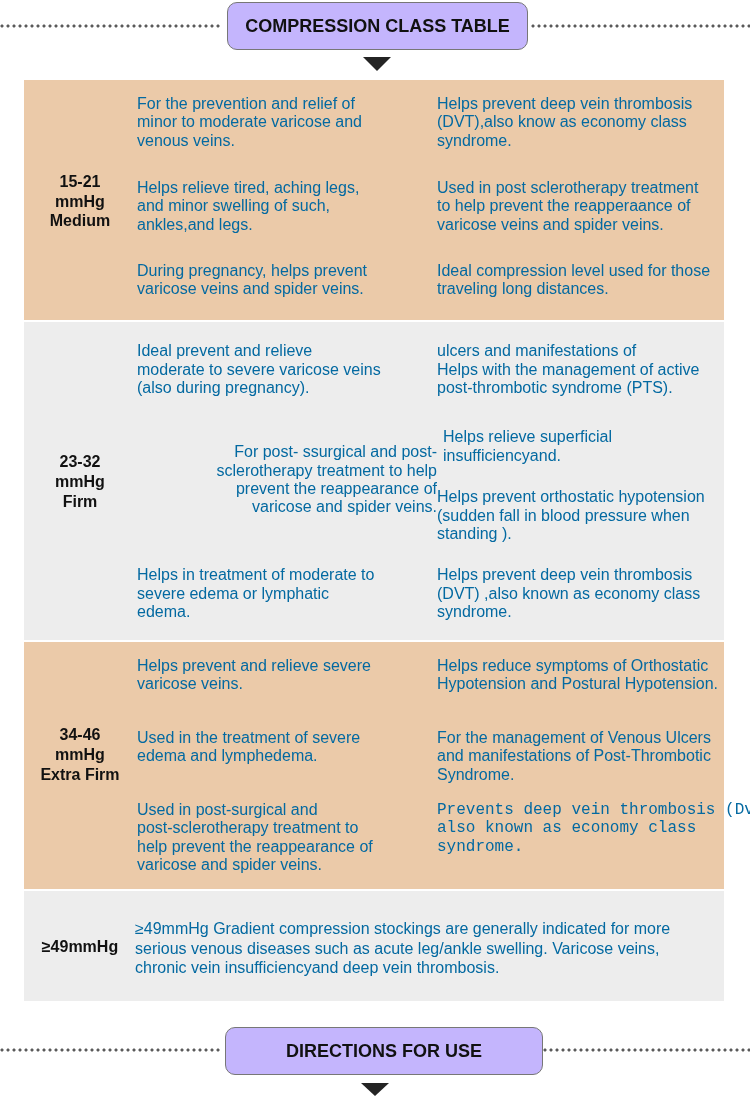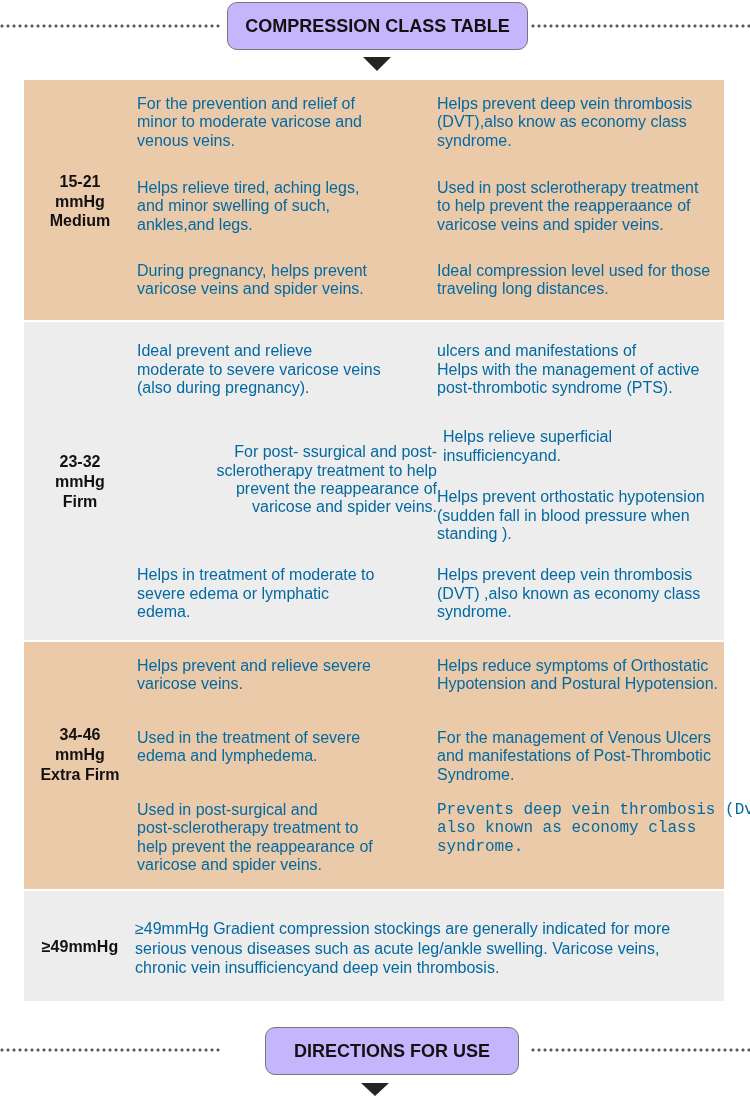--- a/index.html
+++ b/index.html
@@ -205,18 +205,18 @@
             <span class="ln">serious venous diseases such as acute leg/ankle swelling. Varicose veins,</span>
             <span class="ln">chronic vein insufficiencyand deep vein thrombosis.</span>
           </p>
     </div>
   </div>
 </div>
 
 <div class="banner" style="top:1025px;height:75px;">
   <div class="rule" style="left:0px;top:22.5px;width:220px;"></div>
   <div class="rule" style="left:531px;top:22.5px;width:219px;"></div>
-  <div class="pill" style="left:225px;top:2px;width:254px;height:48px;margin-left:40px;">
+  <div class="pill" style="left:225px;top:2px;width:318px;height:48px;">
     <span class="pill-text">DIRECTIONS FOR USE</span>
   </div>
   <div class="arrow" style="left:360.5px;top:58px;border-left:14px solid transparent;border-right:14px solid transparent;border-top:13px solid #242424;"></div>
 </div>
 </div>
 
 </body></html>

